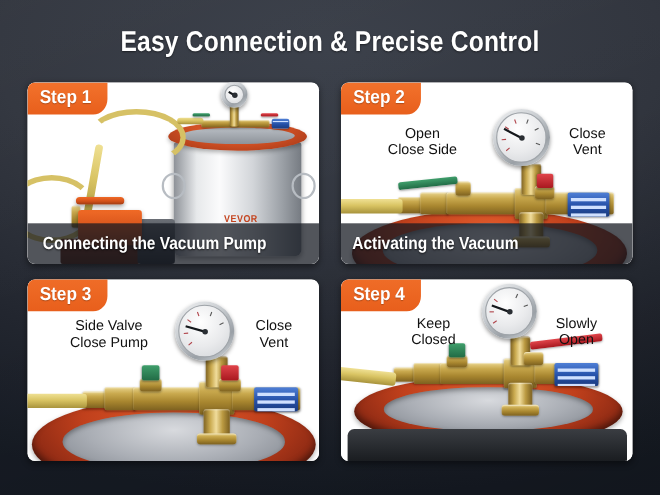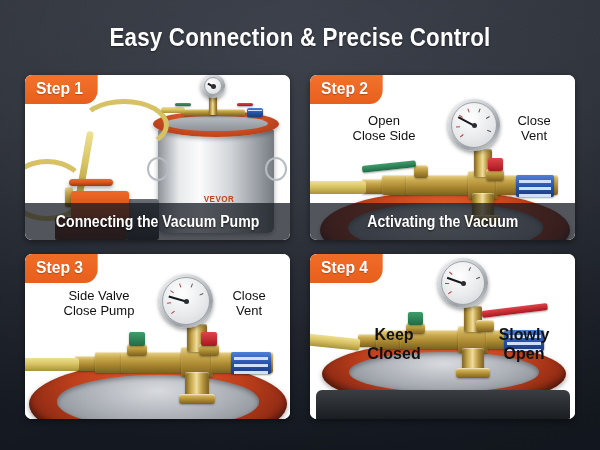--- a/index.html
+++ b/index.html
@@ -74,41 +74,41 @@
   }
   .panel.raised .badge{ top:-12px; padding-top:16px; }
 
   
   .caption{
     position:absolute;
     left:0; right:0; bottom:0;
     height:37px;
     z-index:35;
     background:rgba(22,26,34,0.74);
-    display:flex; align-items:center; justify-content:center;
+    display:flex; align-items:center; justify-content:flex-start;
     color:#fff;
     font-family:"Liberation Sans Narrow","Liberation Sans",sans-serif;
     font-weight:700;
     font-size:16px;
     transform:scaleX(1);
     text-shadow:0 1px 2px rgba(0,0,0,0.7);
     white-space:nowrap;
   }
   .caption span{ display:inline-block; transform:scaleX(0.88); }
 
   
   .anno{
     position:absolute; z-index:30;
     color:#111;
     text-align:center;
     line-height:1.18;
     font-family:"Liberation Sans",sans-serif;
     font-size:13px;
   }
-  .anno.sm{ font-size:16px; font-weight:700;margin-top:40px; }
+  .anno.sm{ font-size:13px; font-weight:400; }
 
   
 
   
   .lid{
     position:absolute;
     border-radius:50%;
     background:
       radial-gradient(ellipse at 50% 22%, #e05a2b 0%, #c0401c 45%, #8e2a14 75%, #5d1a0d 100%);
     box-shadow:inset 0 -4px 7px rgba(0,0,0,0.45), 0 2px 5px rgba(0,0,0,0.35);

